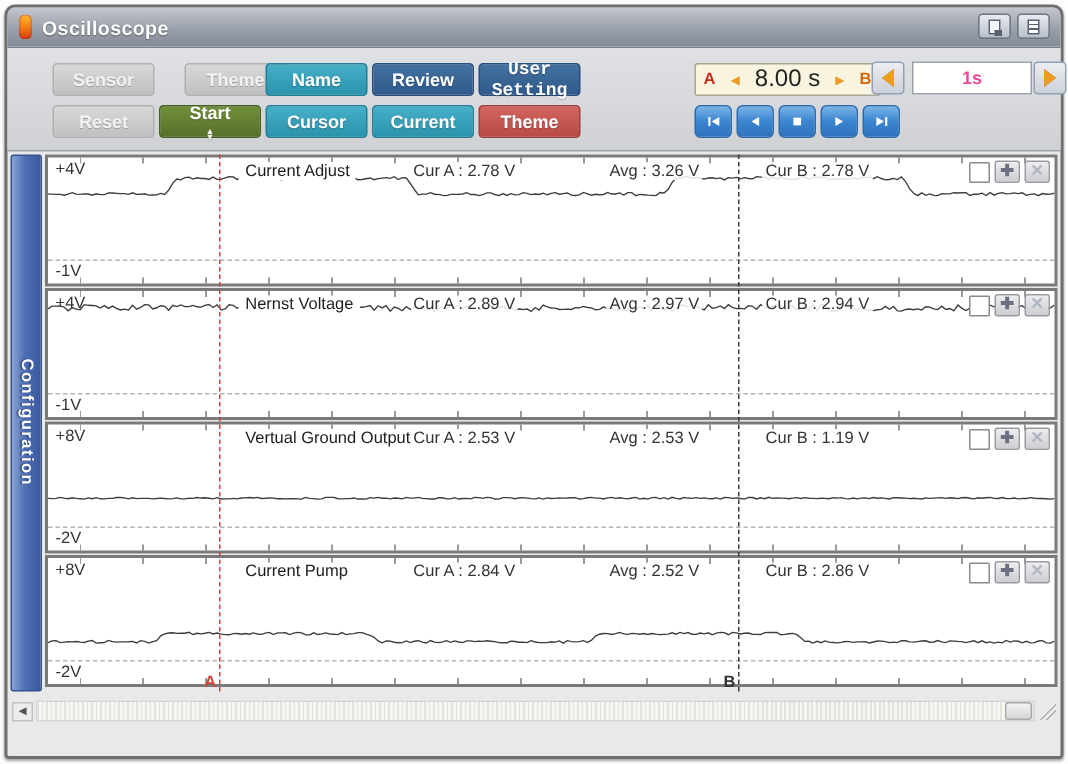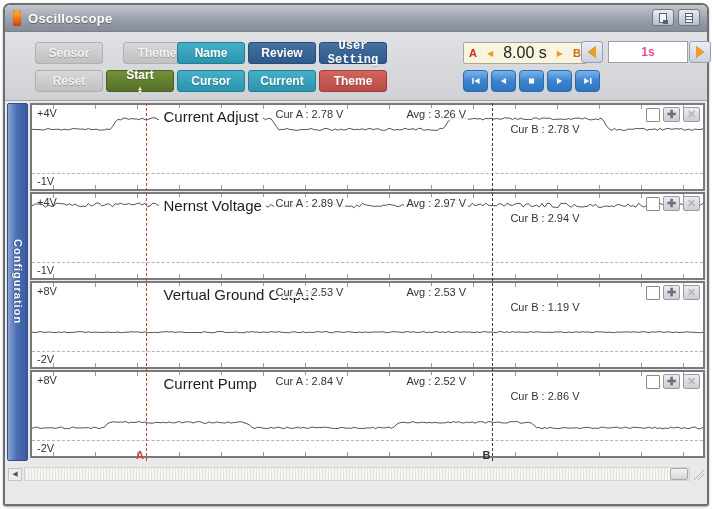--- a/index.html
+++ b/index.html
@@ -63,23 +63,23 @@
   .panel{position:relative;height:84px;background:#fff;border:2px solid #7a7a7a;margin-bottom:1px;
          background-image:
            repeating-linear-gradient(to right,#9a9a9a 0 1px,transparent 1px 42px),
            repeating-linear-gradient(to right,#9a9a9a 0 1px,transparent 1px 42px);
          background-size:100% 4px,100% 4px;background-position:21px 0,21px 100%;background-repeat:no-repeat;}
   .panel:last-child{margin-bottom:0;}
   .panel svg.wave{position:absolute;left:0;top:0;width:100%;height:100%;}
   .gridline{position:absolute;left:0;right:0;bottom:15px;border-top:1px dashed #b4b4b4;}
   .vmax{position:absolute;left:5px;top:2px;font-size:11px;color:#333;}
   .vmin{position:absolute;left:5px;bottom:2px;font-size:11px;color:#333;}
-  .ch-title{position:absolute;left:19%;top:3px;background:#fff;padding:0 4px;font-size:15px;color:#1d1d1d;z-index:3;}
+  .ch-title{position:absolute;left:19%;top:3px;background:#fff;padding:0 4px;font-size:11px;color:#1d1d1d;z-index:3;}
   .ro{position:absolute;top:3px;font-size:11px;color:#333;background:rgba(255,255,255,.85);padding:0 2px;z-index:3;}
-  .ro-a{left:36%;} .ro-avg{left:55.5%;} .ro-b{left:71%;margin-top:15px;}
+  .ro-a{left:36%;} .ro-avg{left:55.5%;} .ro-b{left:71%;}
   .ch-ctrl{position:absolute;right:3px;top:2px;display:flex;gap:3px;align-items:center;z-index:4;}
   .chk{width:12px;height:12px;border:1px solid #8a8a8a;background:#fff;border-radius:1px;cursor:pointer;}
   .sq-btn{width:17px;height:15px;border:1px solid #9a9aa2;border-radius:2px;cursor:pointer;
           background:linear-gradient(#ededf0,#cdcdd2);display:flex;align-items:center;justify-content:center;
           font-size:11px;font-weight:bold;color:#6a7080;line-height:1;padding:0;}
   .sq-btn.close{color:#aeb6c2;}
   .cursor-line{position:absolute;top:0;bottom:0;width:0;z-index:2;cursor:ew-resize;}
   .cursor-a{border-left:1px dashed #cc4438;}
   .cursor-b{border-left:1px dashed #3a3a3a;}
   .cur-label{position:absolute;bottom:0;font-size:11px;z-index:3;font-weight:bold;}

